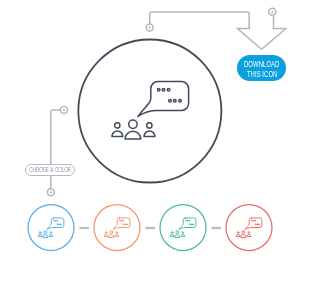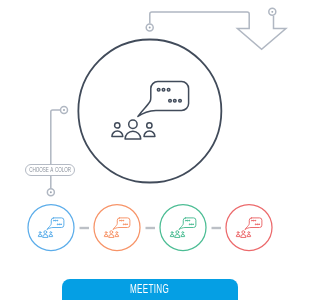--- a/index.html
+++ b/index.html
@@ -108,22 +108,23 @@
         <circle cx="183" cy="227.5" r="23" stroke="#4cbd94" stroke-width="1.25" fill="none"></circle>
         <circle cx="249" cy="227.5" r="23" stroke="#ec6a6c" stroke-width="1.25" fill="none"></circle>
       </g>
     <g stroke-linecap="butt" stroke="#bcc0c6" stroke-width="2.4">
         <line x1="79.5" y1="228" x2="89" y2="228"></line>
         <line x1="145.5" y1="228" x2="155" y2="228"></line>
         <line x1="211.5" y1="228" x2="221" y2="228"></line>
       </g>
   </svg>
 
+  <div class="dl-btn" style="background: rgb(11, 160, 222); color: rgb(255, 255, 255);">
+    <span>DOWNLOAD</span>
+    <span>THIS ICON</span>
+  </div>
 
   <div class="choose" style="border-color: rgb(180, 186, 196); color: rgb(138, 145, 156);">
     <span>CHOOSE A COLOR</span>
   </div>
 
-  <div class="banner" style="background: rgb(5, 159, 228); color: rgb(255, 255, 255);">
-    <span>MEETING</span>
-  </div>
 
 </div>
 
 </body></html>

